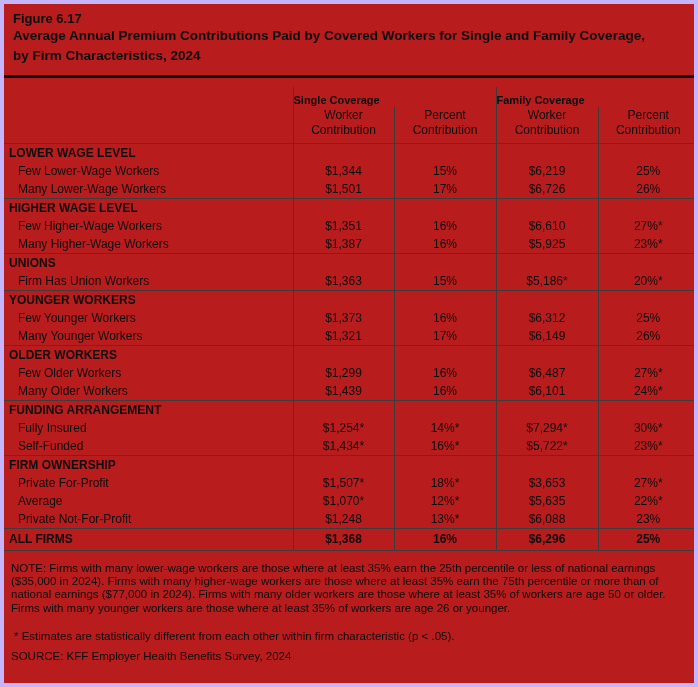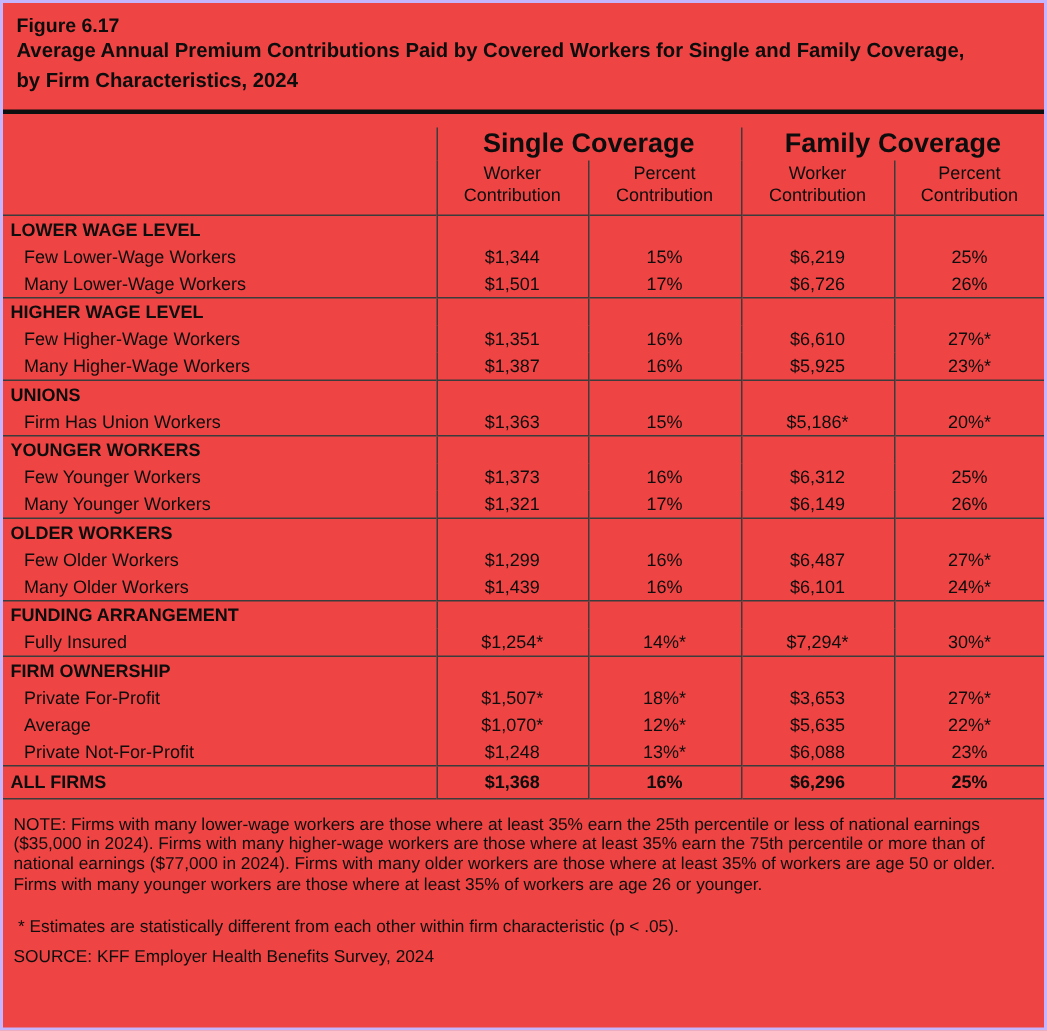--- a/index.html
+++ b/index.html
@@ -1,20 +1,20 @@
 <!DOCTYPE html>
 <html><head>
 <meta charset="utf-8">
 <style>
   * { margin:0; padding:0; box-sizing:border-box; }
   html,body { background:#fff; }
   .figure-container {
     width:698px; height:687px;
-    border:2px solid #c4b5fd;
-    background:#ef4444;
+    border:4px solid #c4b5fd;
+    background:#b91c1c;
     font-family:"Liberation Sans", sans-serif;
     color:#0d0d0d;
     overflow:hidden;
   }
   .title-block { padding:7px 9px 9px 9px; }
   .figure-label { font-weight:bold; font-size:13px; }
   .figure-title {
     font-weight:bold; font-size:13.5px; line-height:20px;
     max-width:640px;
   }
@@ -25,21 +25,21 @@
   }
   col.c-label { width:289px; }
   col.c-v1 { width:101px; }
   col.c-v2 { width:102px; }
   col.c-v3 { width:102px; }
   col.c-v4 { width:100px; }
   th, td { font-weight:normal; }
   .b-l { border-left:1px solid #3c3c3c; }
   th.corner { border:none; }
   th.group {
-    font-weight:bold; text-align:center; font-size:18px;
+    font-weight:bold; text-align:left; font-size:11px;
     height:20px; vertical-align:bottom; padding-bottom:1px;
   }
   th.sub {
     text-align:center; white-space:pre-line; line-height:15px;
     padding:1px 2px 5px 2px; vertical-align:top;
   }
   tbody tr { height:18px; }
   tr.sec-row { border-top:1px solid #3c3c3c; }
   td.sec-label { font-weight:bold; padding-left:5px; line-height:18px; }
   td.row-label { padding-left:14px; line-height:18px; }
@@ -199,20 +199,27 @@
           <td class="val b-l"></td>
           <td class="val b-l"></td>
         </tr>
         <tr>
           <td class="row-label">Fully Insured</td>
           <td class="val b-l">$1,254*</td>
           <td class="val b-l">14%*</td>
           <td class="val b-l">$7,294*</td>
           <td class="val b-l">30%*</td>
         </tr>
+        <tr>
+          <td class="row-label">Self-Funded</td>
+          <td class="val b-l">$1,434*</td>
+          <td class="val b-l">16%*</td>
+          <td class="val b-l">$5,722*</td>
+          <td class="val b-l">23%*</td>
+        </tr>
         <tr class="sec-row">
           <td class="sec-label">FIRM OWNERSHIP</td>
           <td class="val b-l"></td>
           <td class="val b-l"></td>
           <td class="val b-l"></td>
           <td class="val b-l"></td>
         </tr>
         <tr>
           <td class="row-label">Private For-Profit</td>
           <td class="val b-l">$1,507*</td>

